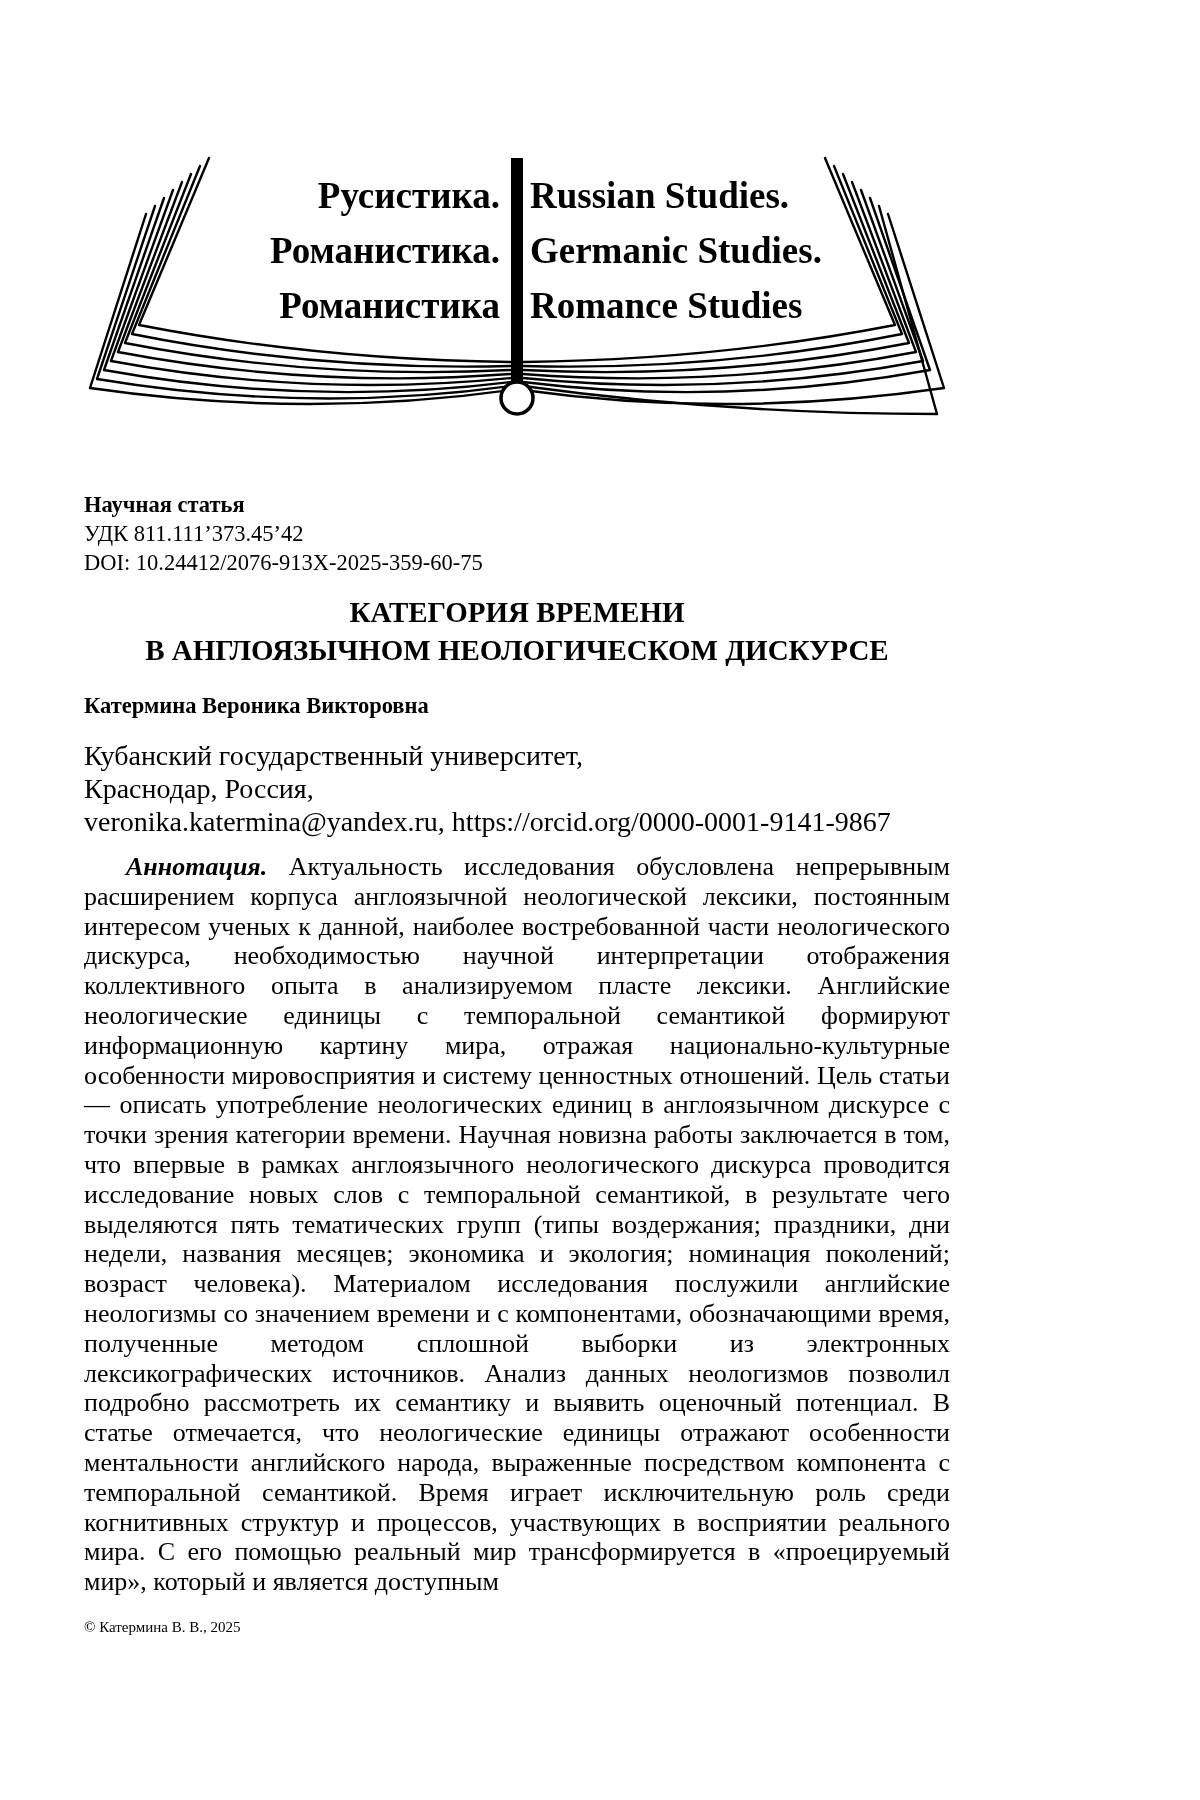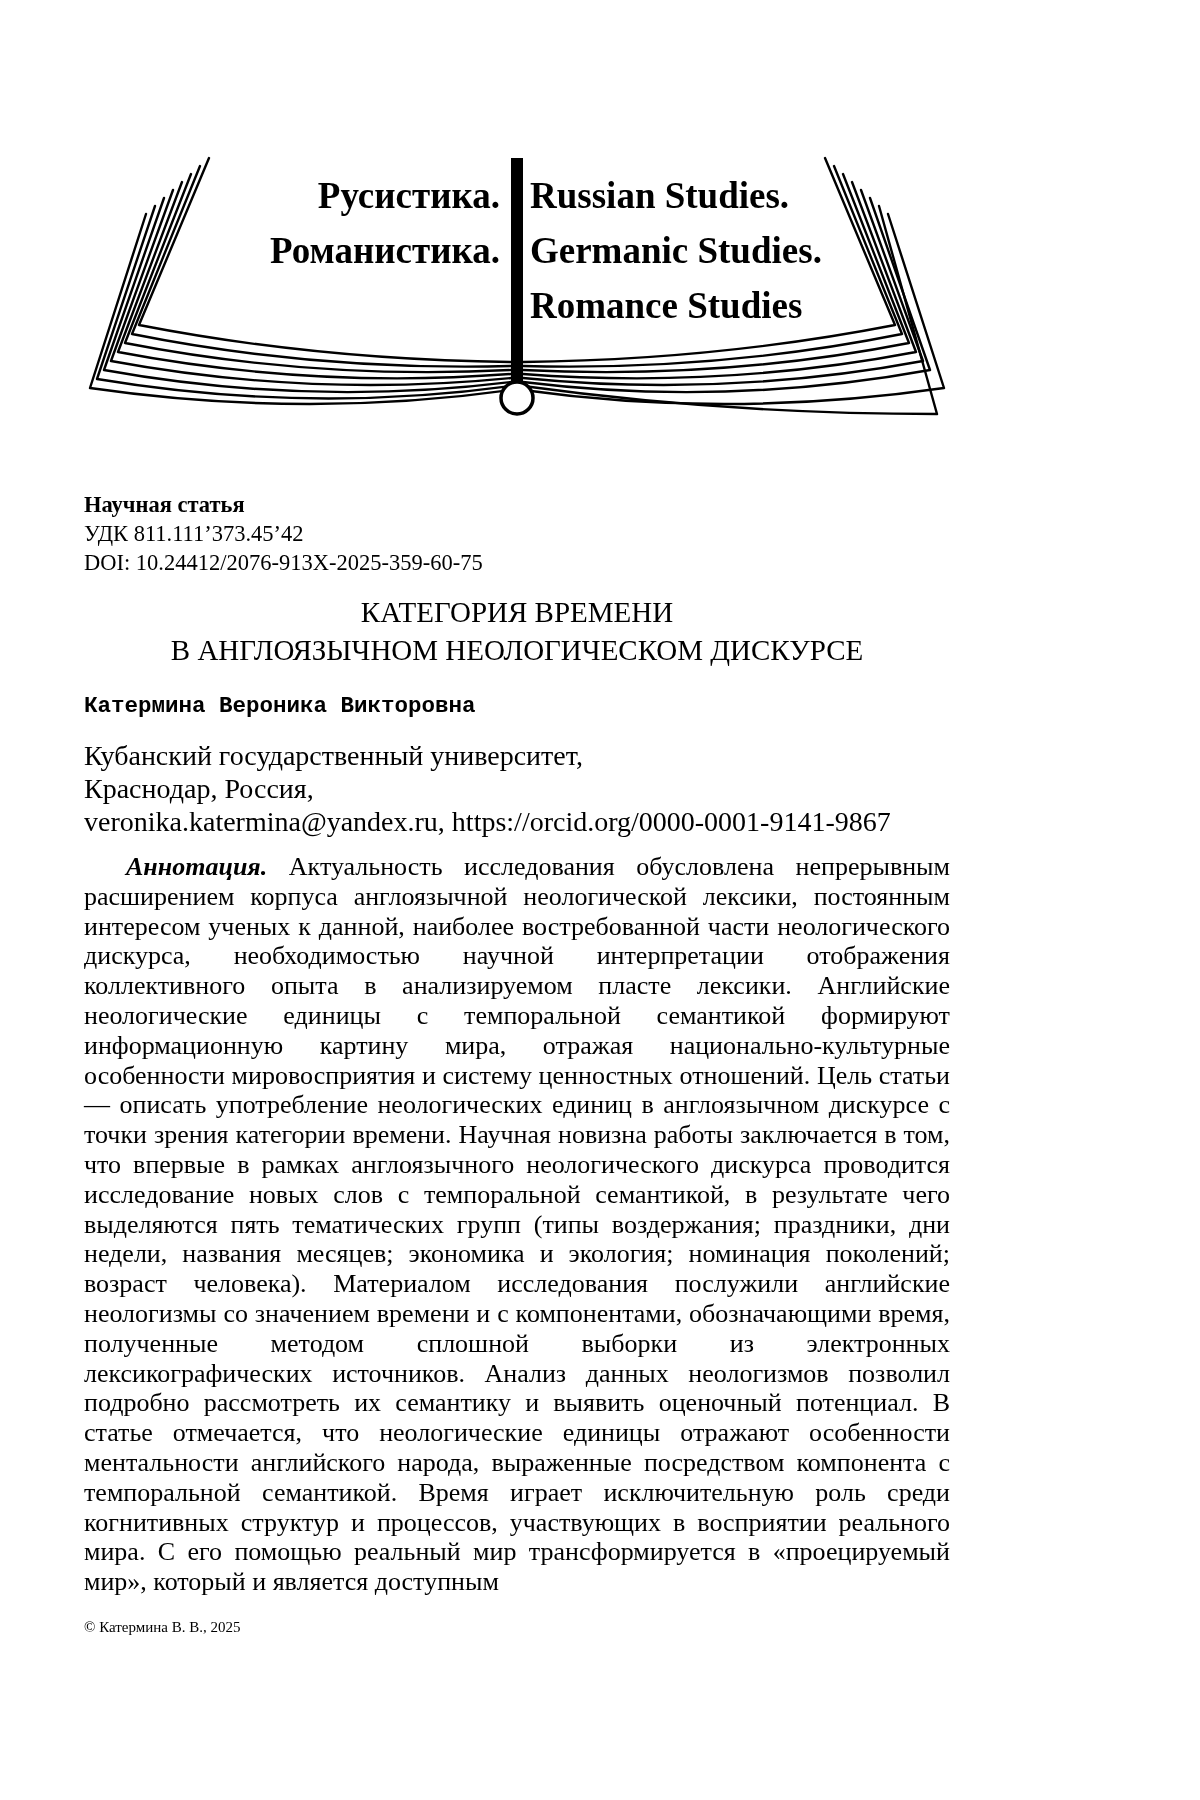--- a/index.html
+++ b/index.html
@@ -24,24 +24,24 @@
   }
   .logo-left { right: 450px; text-align: right; }
   .logo-right { left: 446px; text-align: left; }
 
   .meta { margin-top: 68px; font-size: 22.5px; line-height: 29px; }
   .bold { font-weight: bold; }
 
   .title {
     margin: 16px 0 0 0;
     font-size: 29px; line-height: 38px;
-    font-weight: normal; text-align: center;
+    font-weight: bold; text-align: center;
   }
 
-  .author { margin-top: 24px; font-size: 22.5px; font-weight: bold; font-family: Liberation Mono, monospace; }
+  .author { margin-top: 24px; font-size: 22.5px; font-weight: bold; }
 
   .affiliation { margin-top: 20px; font-size: 28px; line-height: 33px; }
 
   .abstract {
     margin: 14px 0 0 0;
     font-size: 26px; line-height: 29.8px;
     text-align: justify; text-indent: 42px;
   }
   .abstract-label { font-weight: bold; font-style: italic; }
 
@@ -76,20 +76,21 @@
       </g>
 
       <rect x="427" y="8" width="12" height="226" fill="#000"></rect>
 
       <circle cx="433" cy="248" r="16" fill="#fff" stroke="#000" stroke-width="3.5"></circle>
     </svg>
 
     <div class="logo-col logo-left">
       <div>Русистика.</div>
       <div>Романистика.</div>
+      <div>Романистика</div>
     </div>
     <div class="logo-col logo-right">
       <div>Russian Studies.</div>
       <div>Germanic Studies.</div>
       <div>Romance Studies</div>
     </div>
   </div>
 
   <div class="meta">
     <div class="bold">Научная статья</div>

